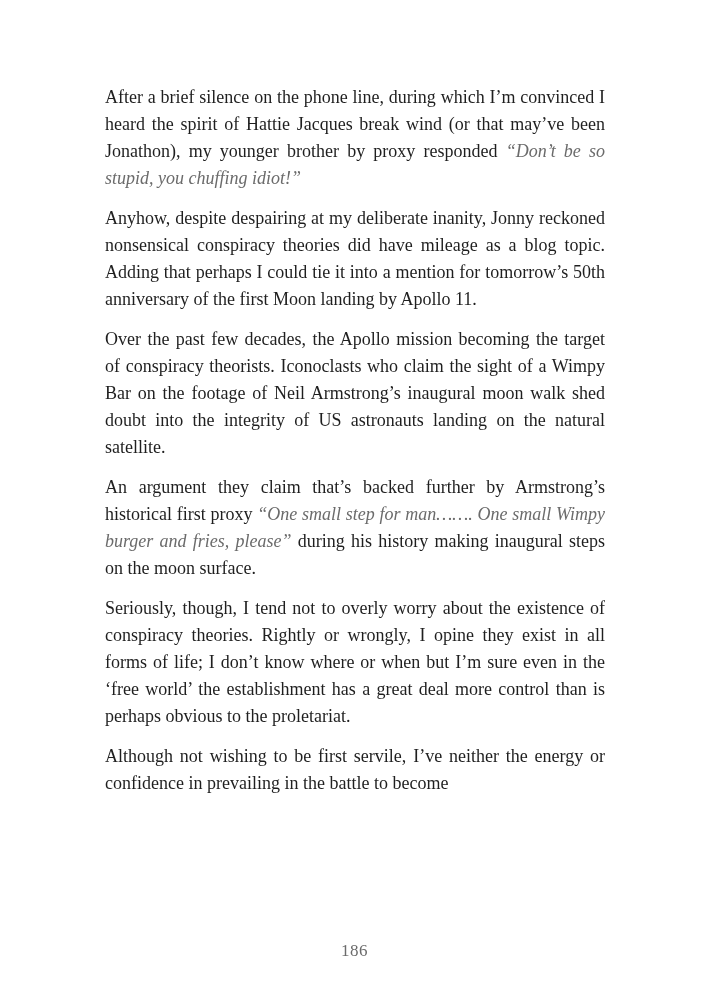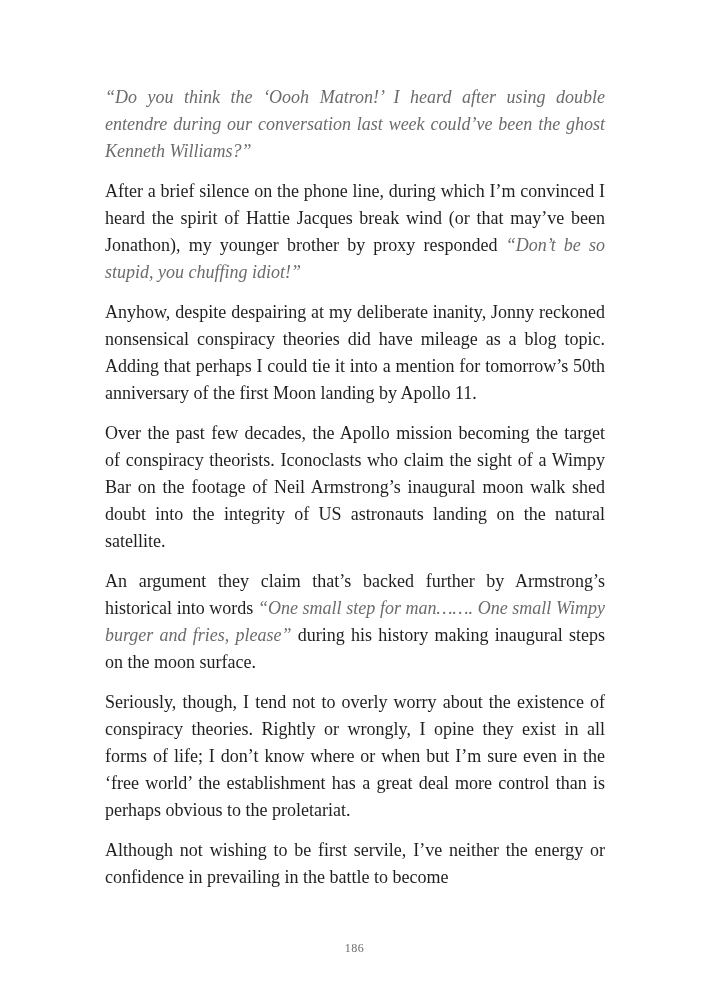--- a/index.html
+++ b/index.html
@@ -42,49 +42,46 @@
   .seg-quote {
     color: var(--quote-color);
     font-style: italic;
   }
   .page-number {
     position: absolute;
     left: 0;
     right: 0;
     top: 941px;
     text-align: center;
-    font-size: 12px;
+    font-size: 17px;
     color: var(--pagenum-color);
     letter-spacing: 0.5px;
   }
 </style>
 </head>
 <body>
 
 <div class="page">
   <div class="content">
 
-    <p class="para">
-      <span class="seg-quote">“Do you think the ‘Oooh Matron!’ I heard after using double entendre during our conversation last week could’ve been the ghost Kenneth Williams?”</span>
-    </p>
 
     <p class="para">
       <span class="seg-normal">After a brief silence on the phone line, during which I’m convinced I heard the spirit of Hattie Jacques break wind (or that may’ve been Jonathon), my younger brother by proxy responded </span><span class="seg-quote">“Don’t be so stupid, you chuffing idiot!”</span>
     </p>
 
     <p class="para">
       <span class="seg-normal">Anyhow, despite despairing at my deliberate inanity, Jonny reckoned nonsensical conspiracy theories did have mileage as a blog topic. Adding that perhaps I could tie it into a mention for tomorrow’s 50th anniversary of the first Moon landing by Apollo 11.</span>
     </p>
 
     <p class="para">
       <span class="seg-normal">Over the past few decades, the Apollo mission becoming the target of conspiracy theorists. Iconoclasts who claim the sight of a Wimpy Bar on the footage of Neil Armstrong’s inaugural moon walk shed doubt into the integrity of US astronauts landing on the natural satellite.</span>
     </p>
 
     <p class="para">
-      <span class="seg-normal">An argument they claim that’s backed further by Armstrong’s historical into words </span><span class="seg-quote">“One small step for man……. One small Wimpy burger and fries, please”</span><span class="seg-normal"> during his history making inaugural steps on the moon surface.</span>
+      <span class="seg-normal">An argument they claim that’s backed further by Armstrong’s historical first proxy </span><span class="seg-quote">“One small step for man……. One small Wimpy burger and fries, please”</span><span class="seg-normal"> during his history making inaugural steps on the moon surface.</span>
     </p>
 
     <p class="para">
       <span class="seg-normal">Seriously, though, I tend not to overly worry about the existence of conspiracy theories. Rightly or wrongly, I opine they exist in all forms of life; I don’t know where or when but I’m sure even in the ‘free world’ the establishment has a great deal more control than is perhaps obvious to the proletariat.</span>
     </p>
 
     <p class="para">
       <span class="seg-normal">Although not wishing to be first servile, I’ve neither the energy or confidence in prevailing in the battle to become</span>
     </p>
 

